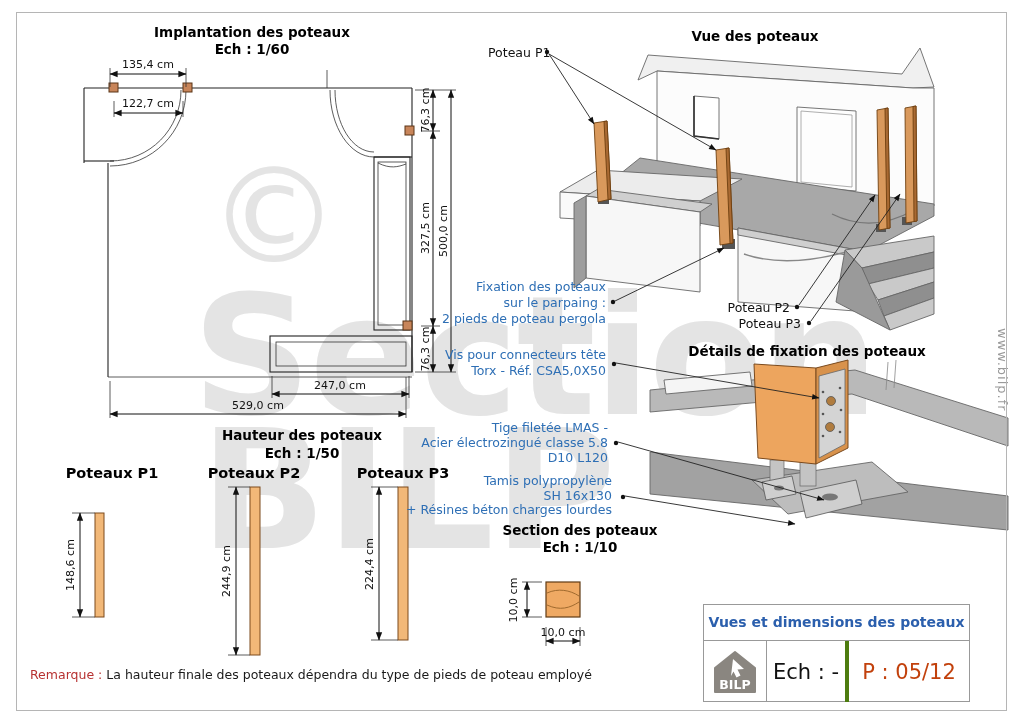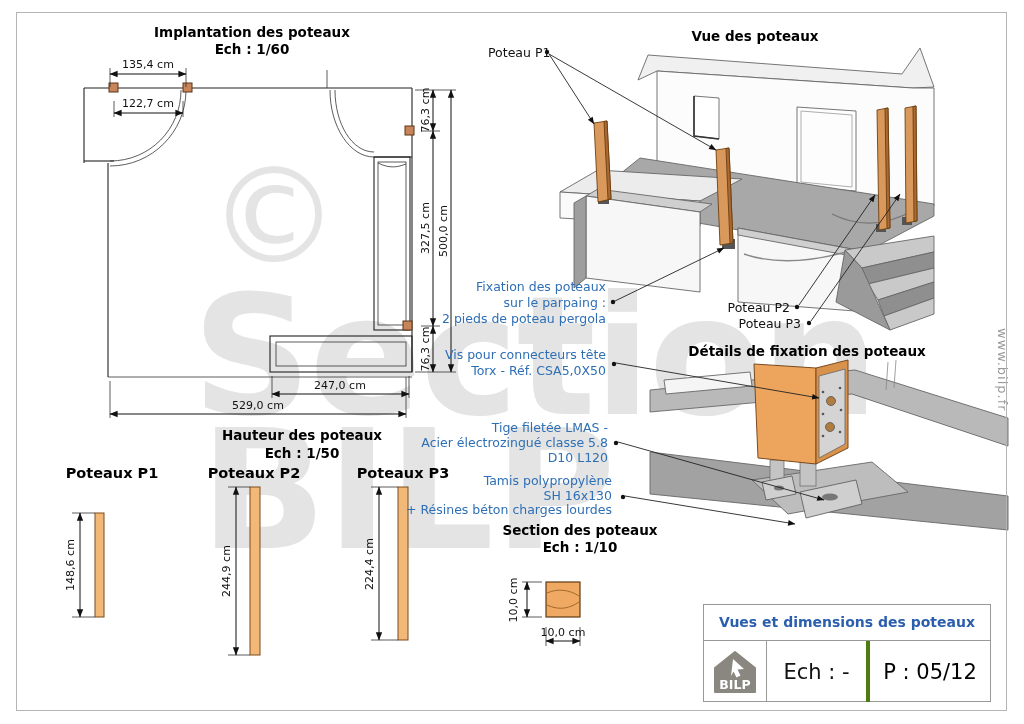--- a/index.html
+++ b/index.html
@@ -9,29 +9,29 @@
   #wm-c{left:208px;top:150px;font-size:132px;font-weight:normal;}
   #wm-ed{left:192px;top:274px;font-size:166px;letter-spacing:-2px;}
   #wm-bilp{left:200px;top:408px;font-size:166px;}
   #drawing{position:absolute;left:0;top:0;z-index:2;}
   #page-border{position:absolute;left:16px;top:12px;width:989px;height:697px;
                border:1px solid #b5b5b5;z-index:4;pointer-events:none;}
   #bilp-url{position:absolute;left:995px;top:328px;writing-mode:vertical-rl;
             font-size:13px;color:#9a9a9a;letter-spacing:1px;z-index:3;}
   #remark{position:absolute;left:30px;top:667px;font-size:12.5px;color:#1a1a1a;z-index:3;}
   #remark .red{color:#b73232;}
-  #title-block{position:absolute;left:703px;top:604px;width:288px;height:98px;
+  #title-block{position:absolute;left:703px;top:604px;width:267px;height:98px;
                border:1px solid #999;background:#fff;z-index:3;box-sizing:border-box;}
   #tb-title{height:35px;line-height:35px;text-align:center;font-weight:bold;font-size:14px;
             color:#2b5fad;border-bottom:1px solid #999;}
   #tb-row{display:flex;height:61px;}
   #tb-logo{width:62px;border-right:1px solid #999;display:flex;align-items:center;justify-content:center;}
   #tb-ech{flex:1;border-right:4px solid #4d7c0f;display:flex;align-items:center;justify-content:center;
           font-size:21px;color:#111;}
-  #tb-page{width:120px;display:flex;align-items:center;justify-content:center;font-size:21px;color:#000000;}
+  #tb-page{width:120px;display:flex;align-items:center;justify-content:center;font-size:21px;color:#c2410c;}
   
   .ln{stroke:#222;stroke-width:1.1;fill:none;}
   .thin{stroke:#333;stroke-width:0.8;fill:none;}
   .dl{stroke:#111;stroke-width:1;fill:none;}
   .ext{stroke:#333;stroke-width:0.8;fill:none;}
   .dt{font:11px "DejaVu Sans",sans-serif;fill:#111;}
   .ttl{font:bold 13.5px "DejaVu Sans",sans-serif;fill:#000;}
   .plbl{font:bold 14.5px "DejaVu Sans",sans-serif;fill:#000;}
   .lbl{font:12.5px "DejaVu Sans",sans-serif;fill:#111;}
   .blue{font:12.5px "DejaVu Sans",sans-serif;fill:#2e6fb5;}
@@ -261,20 +261,23 @@
       <text class="blue" x="612" y="485" text-anchor="end">Tamis polypropylène</text>
       <text class="blue" x="612" y="500" text-anchor="end">SH 16x130</text>
       <text class="blue" x="612" y="514" text-anchor="end">+ Résines béton charges lourdes</text>
       <circle cx="623" cy="497" r="2.2" fill="#111"></circle>
       <path class="ldr" d="M625,496 L795,524" marker-end="url(#arr)"></path>
     </g>
   </svg>
 
   <div id="bilp-url">www.bilp.fr</div>
 
+  <div id="remark">
+    <span class="red">Remarque :</span><span> La hauteur finale des poteaux dépendra du type de pieds de poteau employé</span>
+  </div>
 
   <div id="title-block">
     <div id="tb-title">Vues et dimensions des poteaux</div>
     <div id="tb-row">
       <div id="tb-logo">
         <svg width="46" height="46" viewBox="0 0 46 46">
           <path d="M23,3 L43,19 L43,43 L3,43 L3,19 Z" fill="#8a8680" stroke="#8a8680" stroke-width="2" stroke-linejoin="round"></path>
           <polygon points="19,27 21,10 32,20 25.5,20.5 28.5,26.5 24.5,28.5 21.5,22.5" fill="#ffffff"></polygon>
           <text x="23" y="40" text-anchor="middle" font-family="DejaVu Sans, sans-serif" font-size="12.5" font-weight="bold" fill="#ffffff">BILP</text>
         </svg>

